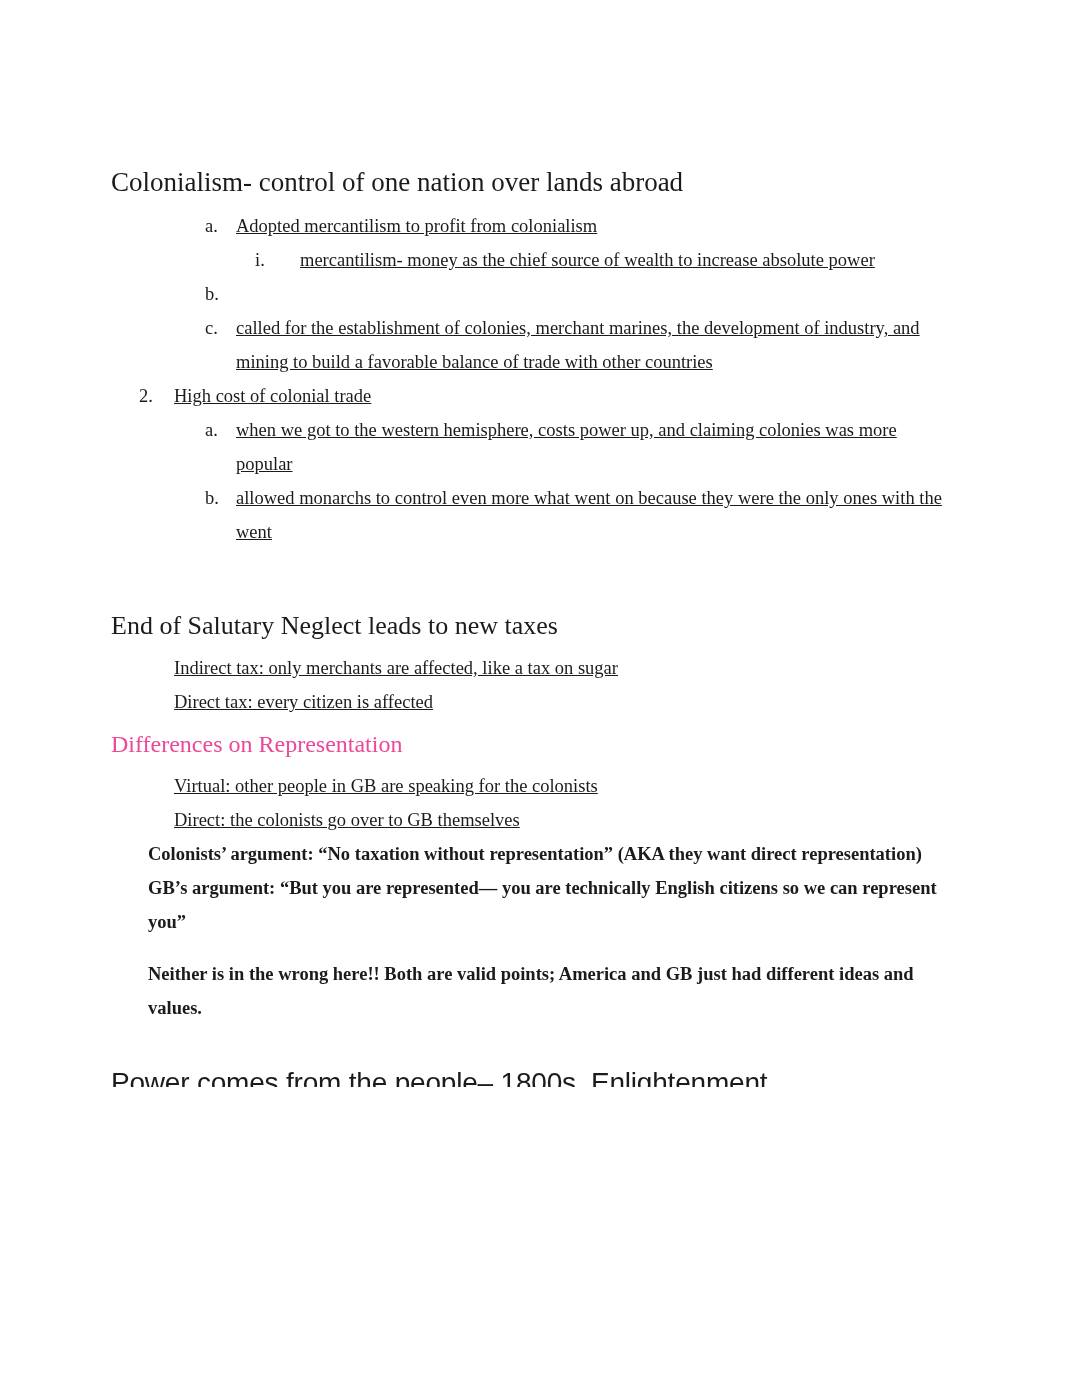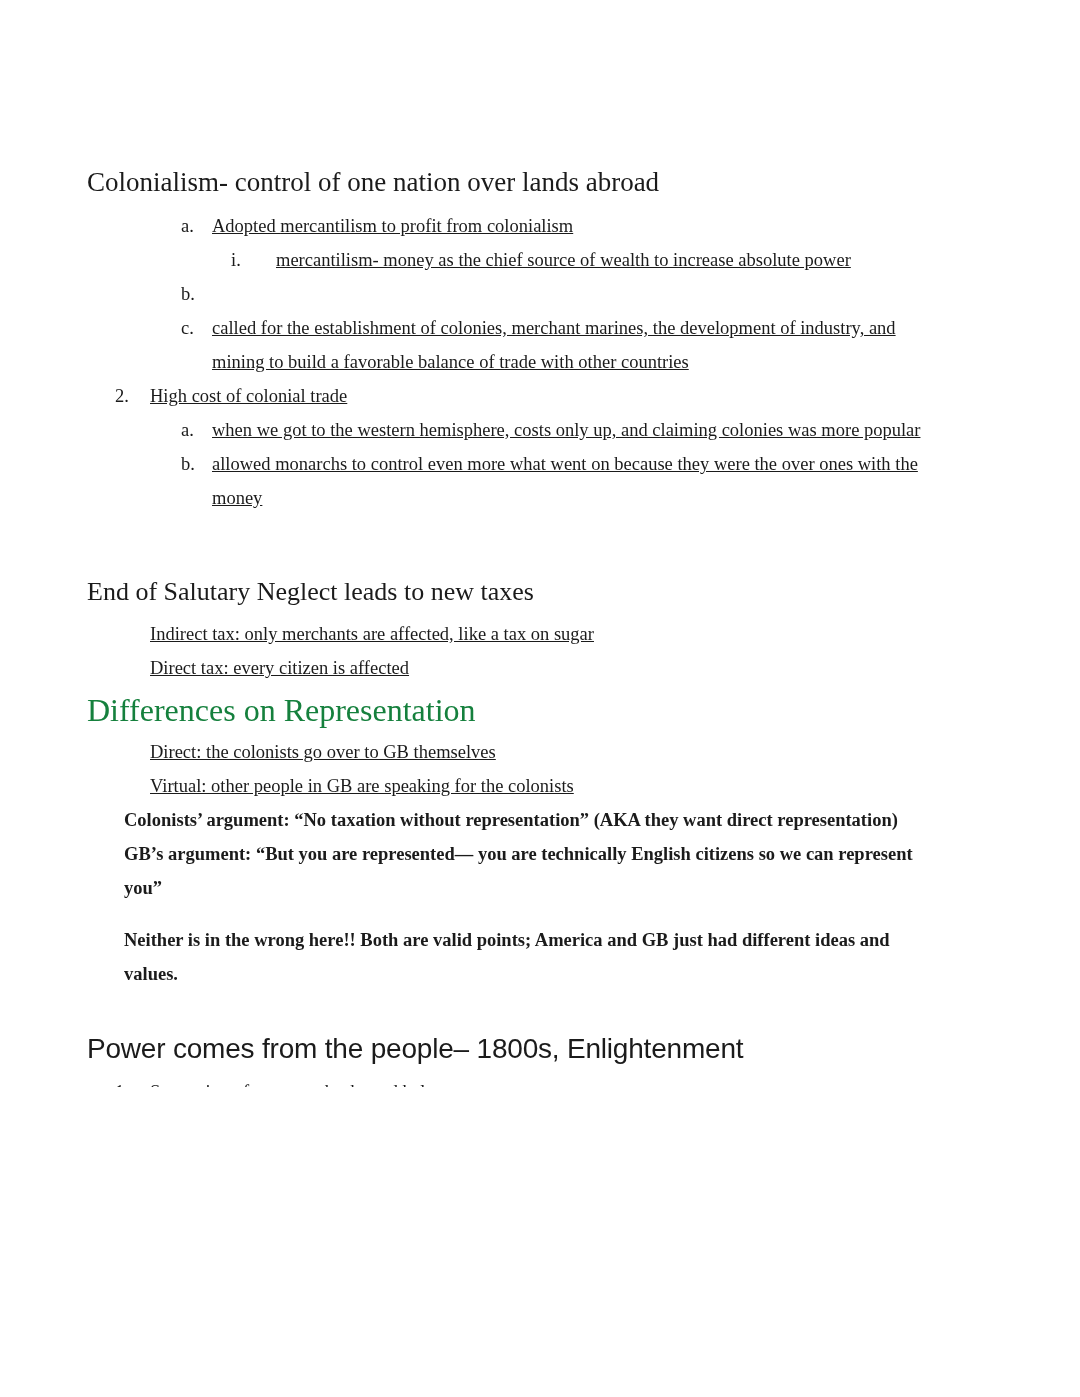--- a/index.html
+++ b/index.html
@@ -11,40 +11,40 @@
     width: 1080px;
     height: 1397px;
     font-family: "Liberation Serif", "DejaVu Serif", serif;
     color: #1b1b1b;
     -webkit-font-smoothing: antialiased;
   }
   .page {
     box-sizing: border-box;
     width: 1080px;
     height: 1087px;
-    padding: 164px 133px 40px 87px;
+    padding: 164px 133px 40px 111px;
     overflow: hidden;
   }
   h1.doc-h1 {
     font-size: 27px;
     line-height: 36px;
     font-weight: 500;
     margin: 0 0 9px 0;
   }
   h2.doc-h2 {
     font-size: 26px;
     line-height: 36px;
     font-weight: 500;
     margin: 59px 0 7px 0;
   }
   h3.doc-h3 {
-    font-size: 32px;
+    font-size: 24px;
     line-height: 32px;
     font-weight: 500;
-    color: #15803d;
+    color: #ec4899;
     margin: 9px 0 9px 0;
   }
   h2.doc-h2-sans {
     font-family: "Liberation Sans", "DejaVu Sans", sans-serif;
     font-size: 28px;
     line-height: 38px;
     font-weight: 500;
     margin: 39px 0 7px 0;
     letter-spacing: -0.2px;
   }
@@ -110,37 +110,37 @@
     <span class="text">called for the establishment of colonies, merchant marines, the development of industry, and mining to build a favorable balance of trade with other countries</span>
   </div>
 
   <div class="li lvl-num">
     <span class="marker">2.</span>
     <span class="text">High cost of colonial trade</span>
   </div>
 
   <div class="li lvl-alpha">
     <span class="marker">a.</span>
-    <span class="text">when we got to the western hemisphere, costs only up, and claiming colonies was more popular</span>
+    <span class="text">when we got to the western hemisphere, costs power up, and claiming colonies was more popular</span>
   </div>
 
   <div class="li lvl-alpha">
     <span class="marker">b.</span>
-    <span class="text">allowed monarchs to control even more what went on because they were the over ones with the money</span>
+    <span class="text">allowed monarchs to control even more what went on because they were the only ones with the went</span>
   </div>
 
   <h2 class="doc-h2">End of Salutary Neglect leads to new taxes</h2>
 
   <div class="plain-line">Indirect tax: only merchants are affected, like a tax on sugar</div>
   <div class="plain-line">Direct tax: every citizen is affected</div>
 
   <h3 class="doc-h3">Differences on Representation</h3>
 
+  <div class="plain-line">Virtual: other people in GB are speaking for the colonists</div>
   <div class="plain-line">Direct: the colonists go over to GB themselves</div>
-  <div class="plain-line">Virtual: other people in GB are speaking for the colonists</div>
 
   <div class="bold-para">Colonists’ argument: “No taxation without representation” (AKA they want direct representation)</div>
   <div class="bold-para">GB’s argument: “But you are represented— you are technically English citizens so we can represent you”</div>
 
   <div class="bold-para spaced">Neither is in the wrong here!! Both are valid points; America and GB just had different ideas and values.</div>
 
   <h2 class="doc-h2-sans">Power comes from the people– 1800s, Enlightenment</h2>
 
   <div class="li lvl-num">
     <span class="marker">1.</span>

